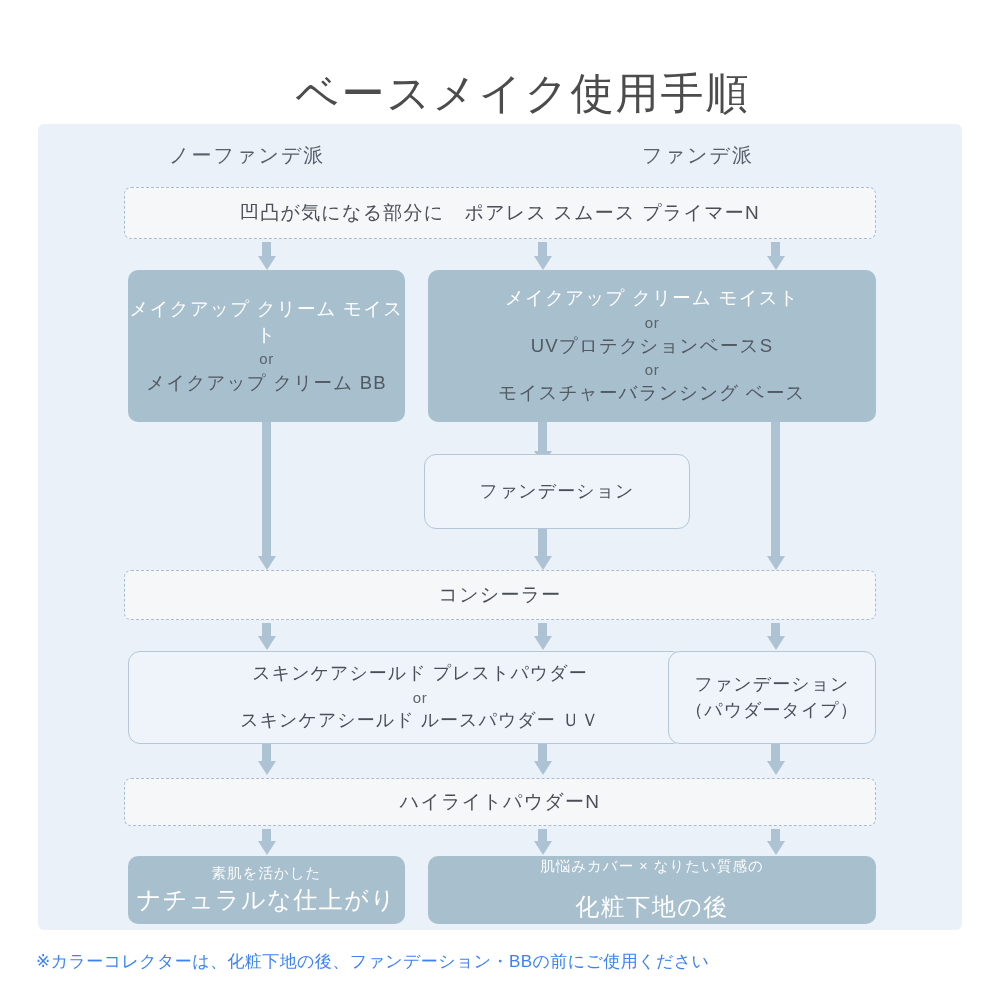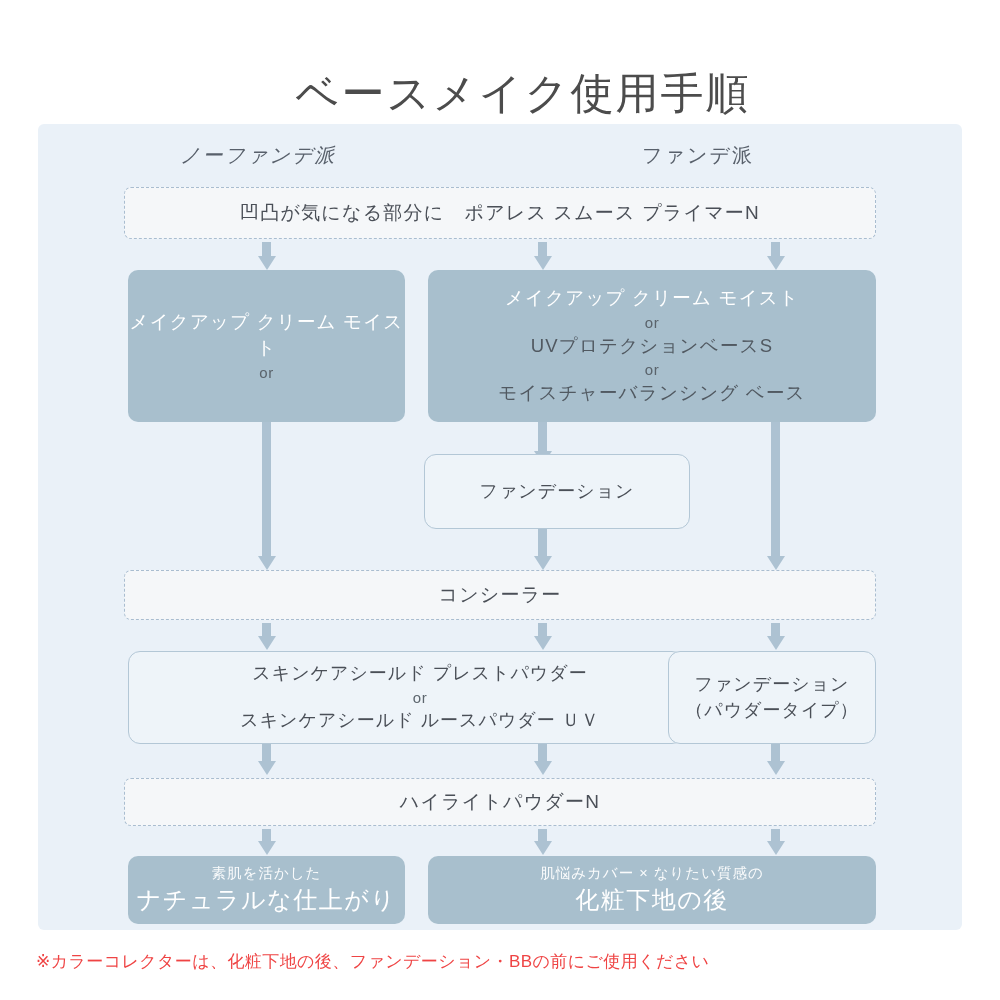--- a/index.html
+++ b/index.html
@@ -39,21 +39,21 @@
     border-radius: 6px;
   }
 
   .col-header {
     position: absolute;
     font-size: 20px;
     letter-spacing: 2px;
     color: #58606b;
     white-space: nowrap;
   }
-  #header-nofande { left: 142px; top: 18px; font-style: italic; }
+  #header-nofande { left: 131px; top: 18px; }
   #header-fande   { left: 604px; top: 18px; }
 
   
   .node {
     position: absolute;
     box-sizing: border-box;
     display: flex;
     flex-direction: column;
     align-items: center;
     justify-content: center;
@@ -123,21 +123,21 @@
     border-right: 9.5px solid transparent;
     border-top: 14px solid #adc2d2;
   }
 
   #footnote {
     position: absolute;
     left: 36px;
     top: 950px;
     font-size: 17px;
     letter-spacing: 0.4px;
-    color: #ef4444;
+    color: #3b82f6;
     white-space: nowrap;
   }
 </style>
 </head>
 <body>
 
 <h1 id="page-title">ベースメイク使用手順</h1>
 
 <div id="chart-panel">
 
@@ -148,20 +148,21 @@
     <span>凹凸が気になる部分に　ポアレス スムース プライマーN</span>
   </div>
 
   <div class="arrow" style="left:224px; top:118px; height:15px;"></div>
   <div class="arrow" style="left:500px; top:118px; height:15px;"></div>
   <div class="arrow" style="left:733px; top:118px; height:15px;"></div>
 
   <div class="node node-solid" style="left:90px; top:146px; width:277px; height:152px;">
     <span class="line-white">メイクアップ クリーム モイスト</span>
     <span class="line-or">or</span>
+    <span>メイクアップ クリーム BB</span>
   </div>
 
   <div class="node node-solid" style="left:390px; top:146px; width:448px; height:152px;">
     <span class="line-white">メイクアップ クリーム モイスト</span>
     <span class="line-or">or</span>
     <span>UVプロテクションベースS</span>
     <span class="line-or">or</span>
     <span>モイスチャーバランシング ベース</span>
   </div>
 
@@ -206,20 +207,20 @@
 
   <div class="arrow" style="left:224px; top:705px; height:13px;"></div>
   <div class="arrow" style="left:500px; top:705px; height:13px;"></div>
   <div class="arrow" style="left:733px; top:705px; height:13px;"></div>
 
   <div class="node node-solid" style="left:90px; top:732px; width:277px; height:68px;">
     <span class="result-small">素肌を活かした</span>
     <span class="result-big">ナチュラルな仕上がり</span>
   </div>
 
-  <div class="node node-solid" style="left:390px; top:732px; width:448px; height:68px;">
+  <div class="node node-solid" style="left:390px; top:732px; width:448px; height:68px;justify-content:space-between;">
     <span class="result-small">肌悩みカバー × なりたい質感の</span>
     <span class="result-big">化粧下地の後</span>
   </div>
 
 </div>
 
 <div id="footnote">※カラーコレクターは、化粧下地の後、ファンデーション・BBの前にご使用ください</div>
 
 </body></html>

